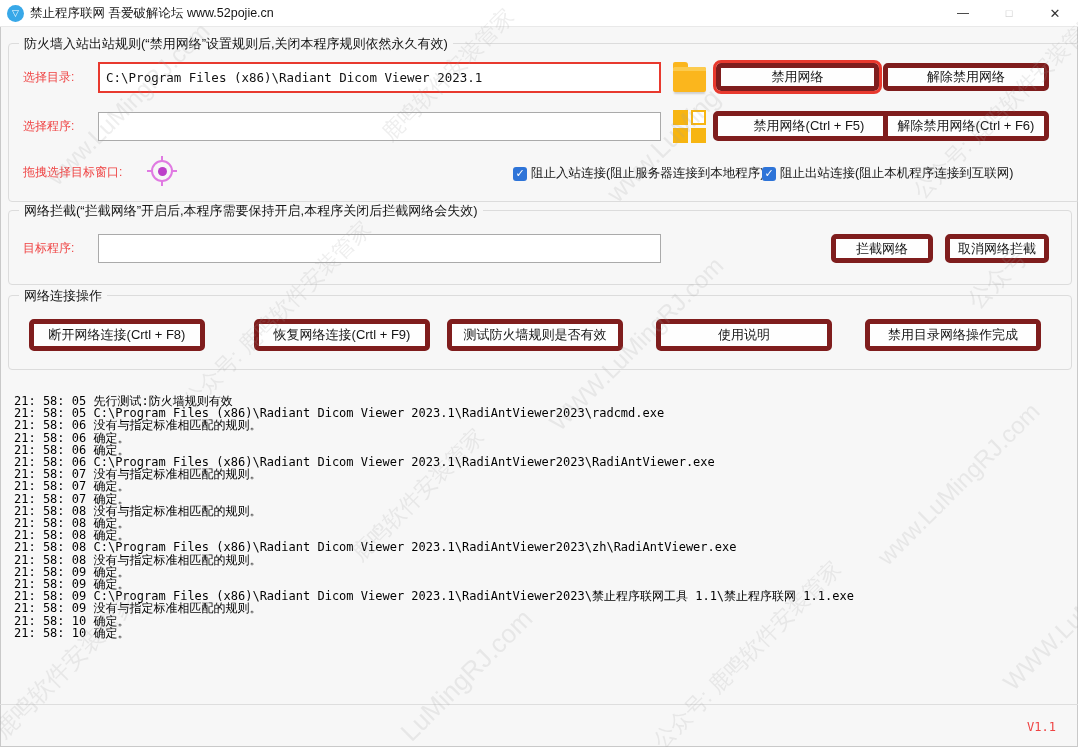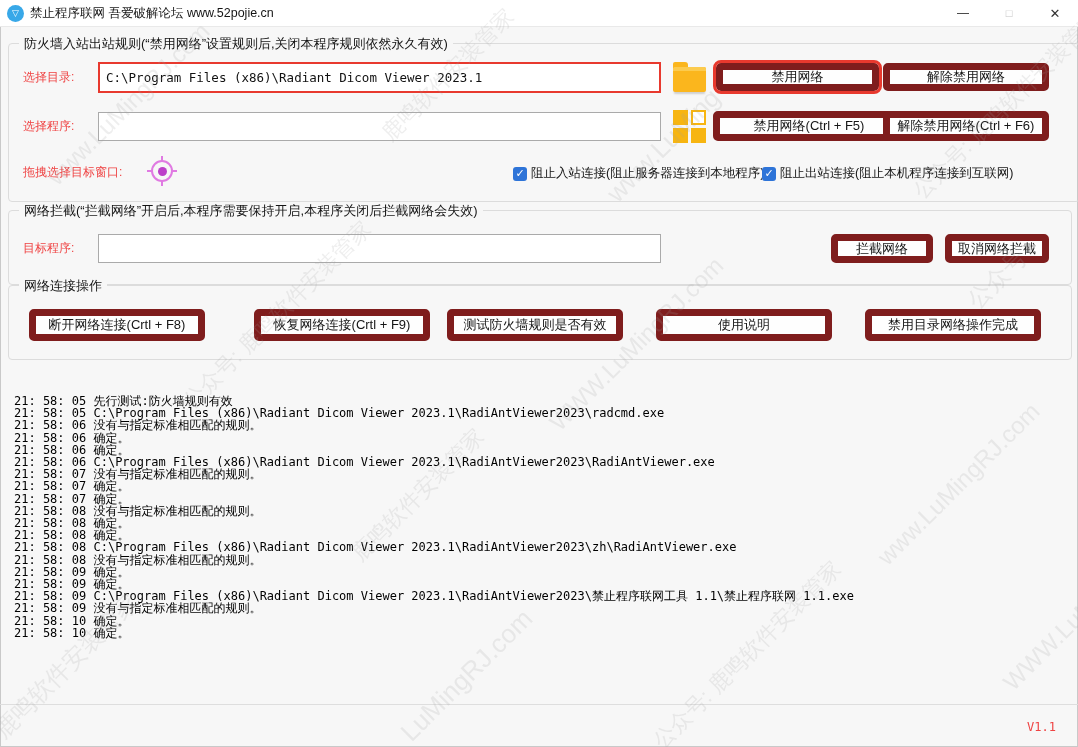--- a/index.html
+++ b/index.html
@@ -20,21 +20,21 @@
   .win-btn.max{color:#c4c4c4;font-size:11px;}
   .win-btn.close{font-size:13px;}
   
   .groupbox{position:absolute;left:8px;width:1062px;border:1px solid #dcdcdc;border-radius:4px;z-index:3;}
   .groupbox .gtitle{position:absolute;top:-9px;left:10px;background:#f7f7f7;padding:0 5px;
     font-size:13px;color:#151515;white-space:nowrap;}
   .row-label{position:absolute;font-size:12px;color:#ef4444;white-space:nowrap;}
   .tbox{position:absolute;background:#fff;border:1px solid #aaaaaa;font-size:12.5px;
     font-family:"DejaVu Sans Mono",monospace;padding:0 6px;color:#111;box-sizing:border-box;outline:none;}
   .tbox.redframe{border:2px solid #e8392e;}
-  .btn{position:absolute;background:#fefefe;border:7px solid #7f1d1d;border-radius:5px;
+  .btn{position:absolute;background:#fefefe;border:5px solid #7f1d1d;border-radius:5px;
     font-size:13px;color:#151515;display:flex;align-items:center;justify-content:center;
     box-sizing:border-box;font-family:"Liberation Sans",sans-serif;white-space:nowrap;}
   .btn.redframe{outline:3px solid #e8392e;}
   
   .folder-ic{position:absolute;width:33px;height:25px;background:#fbb61d;border-radius:2px;
     box-shadow:0 3px 2px -1px #cfcfcf;}
   .folder-ic::before{content:"";position:absolute;top:-5px;left:0;width:15px;height:6px;
     background:#fbb61d;border-radius:2px 3px 0 0;}
   .folder-ic::after{content:"";position:absolute;top:0;left:0;right:0;height:4px;
     background:#fccb4e;border-radius:2px 2px 0 0;}
@@ -145,21 +145,21 @@
   <span class="row-label" style="left:14px;top:29px;">目标程序:</span>
   <input class="tbox" style="left: 89px; top: 23px; width: 563px; height: 29px;" value="">
   <div class="btn" style="left:822px;top:23px;width:102px;height:29px;">
     <span>拦截网络</span>
   </div>
   <div class="btn" style="left:936px;top:23px;width:104px;height:29px;">
     <span>取消网络拦截</span>
   </div>
 </div>
 
-<div class="groupbox" style="top:285px;height:73px;">
+<div class="groupbox" style="top:295px;height:73px;">
   <span class="gtitle">网络连接操作</span>
   <div class="btn" style="left:20px;top:23px;width:176px;height:32px;">
     <span>断开网络连接(Crtl + F8)</span>
   </div>
   <div class="btn" style="left:229px;top:23px;width:176px;height:32px;margin-left:16px;">
     <span>恢复网络连接(Crtl + F9)</span>
   </div>
   <div class="btn" style="left:438px;top:23px;width:176px;height:32px;">
     <span>测试防火墙规则是否有效</span>
   </div>

